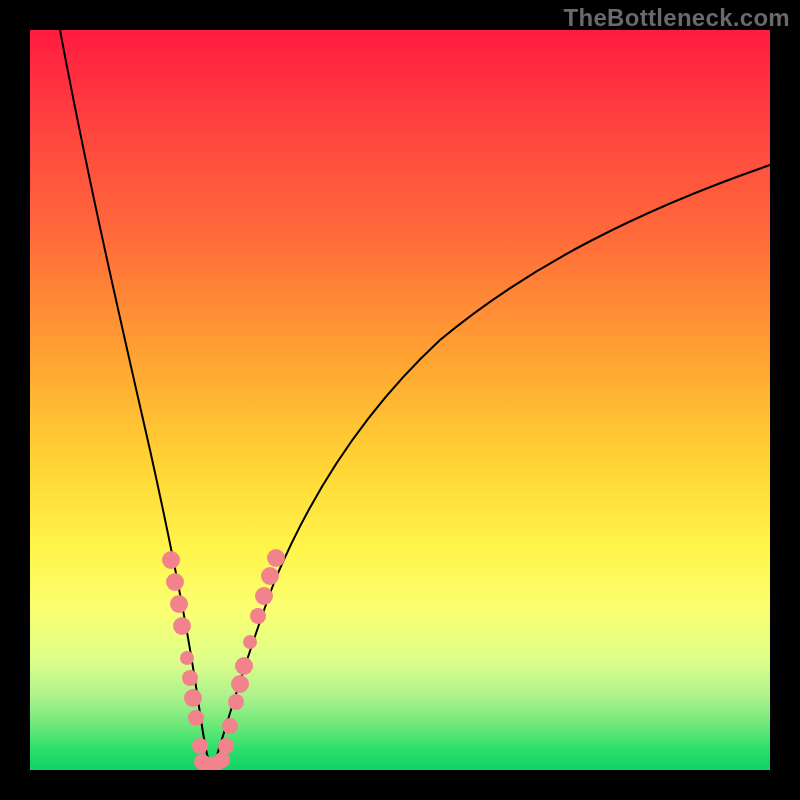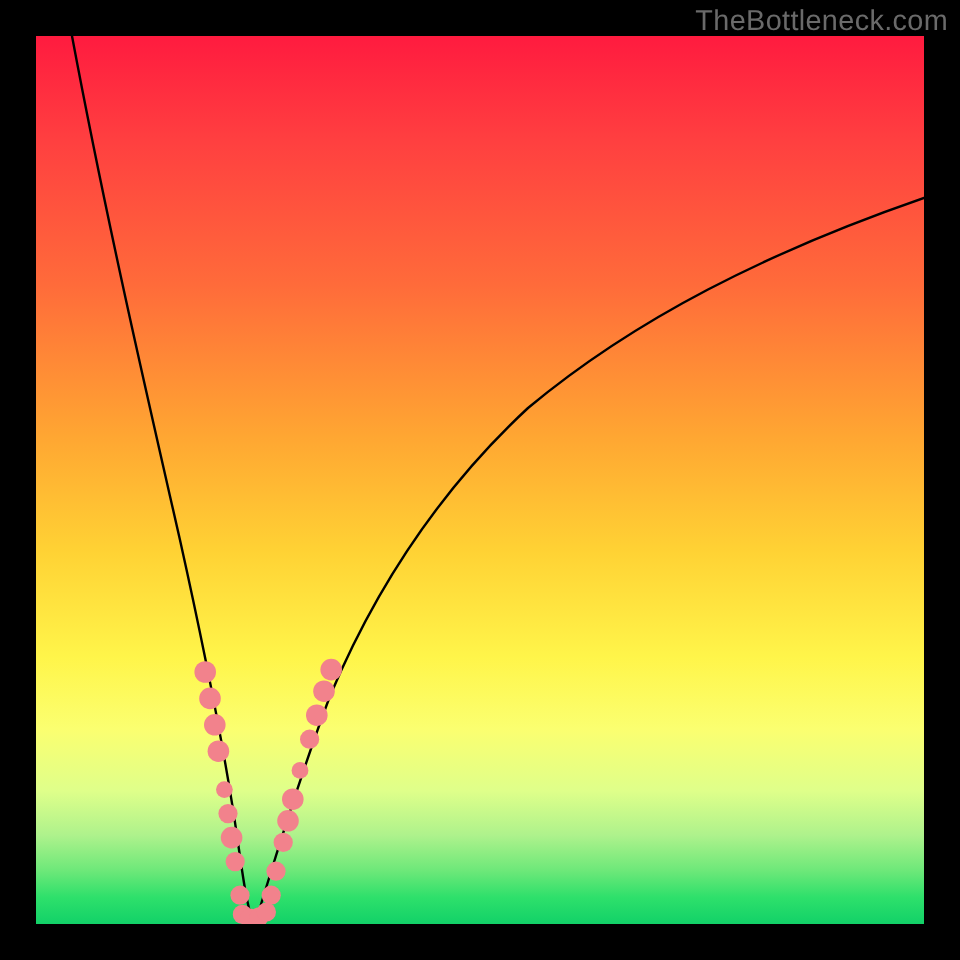--- a/index.html
+++ b/index.html
@@ -40,21 +40,21 @@
       #2ee06b 97%,
       #12d168 100%
     );
   }
   .watermark {
     position: absolute;
     top: 4px;
     right: 10px;
     color: #6a6a6a;
     font-size: 24px;
-    font-weight: 400;
+    font-weight: 700;
     letter-spacing: 0.3px;
     user-select: none;
   }
   svg.curve {
     position: absolute;
     left: 0;
     top: 0;
     width: 740px;
     height: 740px;
   }

